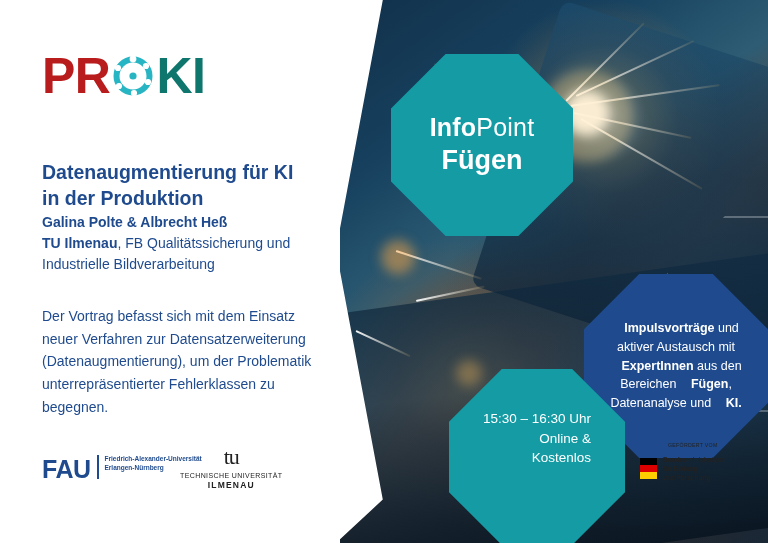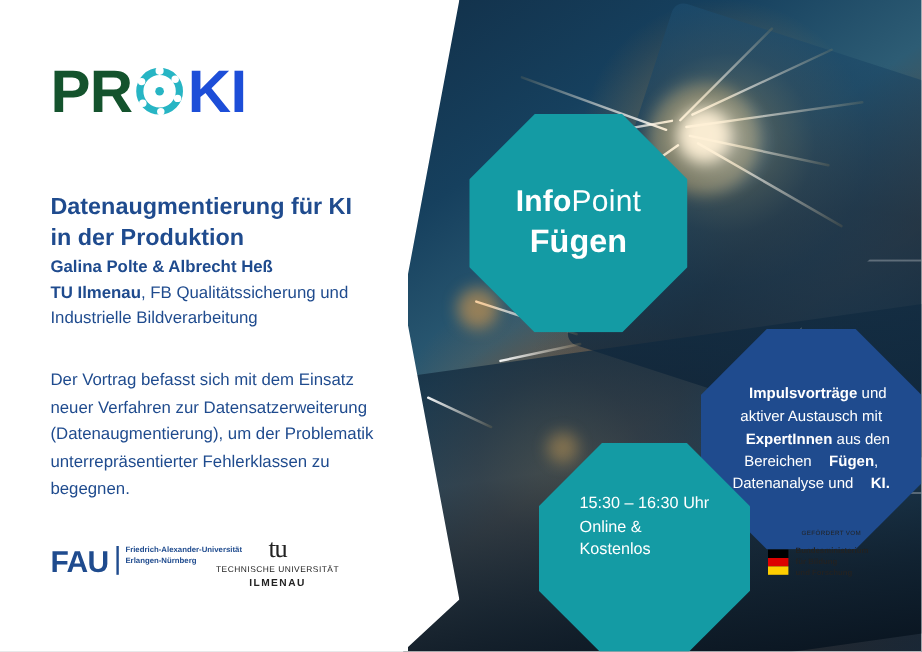--- a/index.html
+++ b/index.html
@@ -82,21 +82,20 @@
     left: 391px;
     top: 54px;
     width: 182px;
     height: 182px;
     background: #149ba4;
     color: #ffffff;
     display: flex;
     flex-direction: column;
     align-items: center;
     justify-content: center;
-    margin-top: 41px;
   }
   .infopoint-line1 {
     font-size: 25px;
     letter-spacing: 0.2px;
     line-height: 1.1;
   }
   .infopoint-line1 .bold { font-weight: bold; }
   .infopoint-line1 .light { font-weight: normal; }
   .infopoint-line2 {
     font-size: 27px;
@@ -119,21 +118,21 @@
     box-sizing: border-box;
   }
   .date-main {
     font-size: 25px;
     font-weight: bold;
     letter-spacing: 0.3px;
   }
   .date-sub {
     font-size: 13.5px;
     line-height: 1.45;
-    text-align: left;
+    text-align: right;
     margin-top: 10px;
     font-weight: normal;
   }
 
   .oct-text {
     left: 584px;
     top: 274px;
     width: 184px;
     height: 184px;
     background: #1f4b8e;
@@ -193,22 +192,22 @@
     height: 56px;
   }
   .logo-text {
     font-size: 50px;
     font-weight: bold;
     letter-spacing: -0.5px;
     line-height: 1;
     display: flex;
     align-items: center;
   }
-  .logo-pr { color: #14532d; }
-  .logo-ki { color: #1d4ed8; }
+  .logo-pr { color: #b91c1c; }
+  .logo-ki { color: #0f766e; }
   .logo-o {
     position: relative;
     width: 42px;
     height: 42px;
     margin: 0 2px;
     display: inline-block;
   }
   .logo-o svg { display: block; }
 
   .headline {

